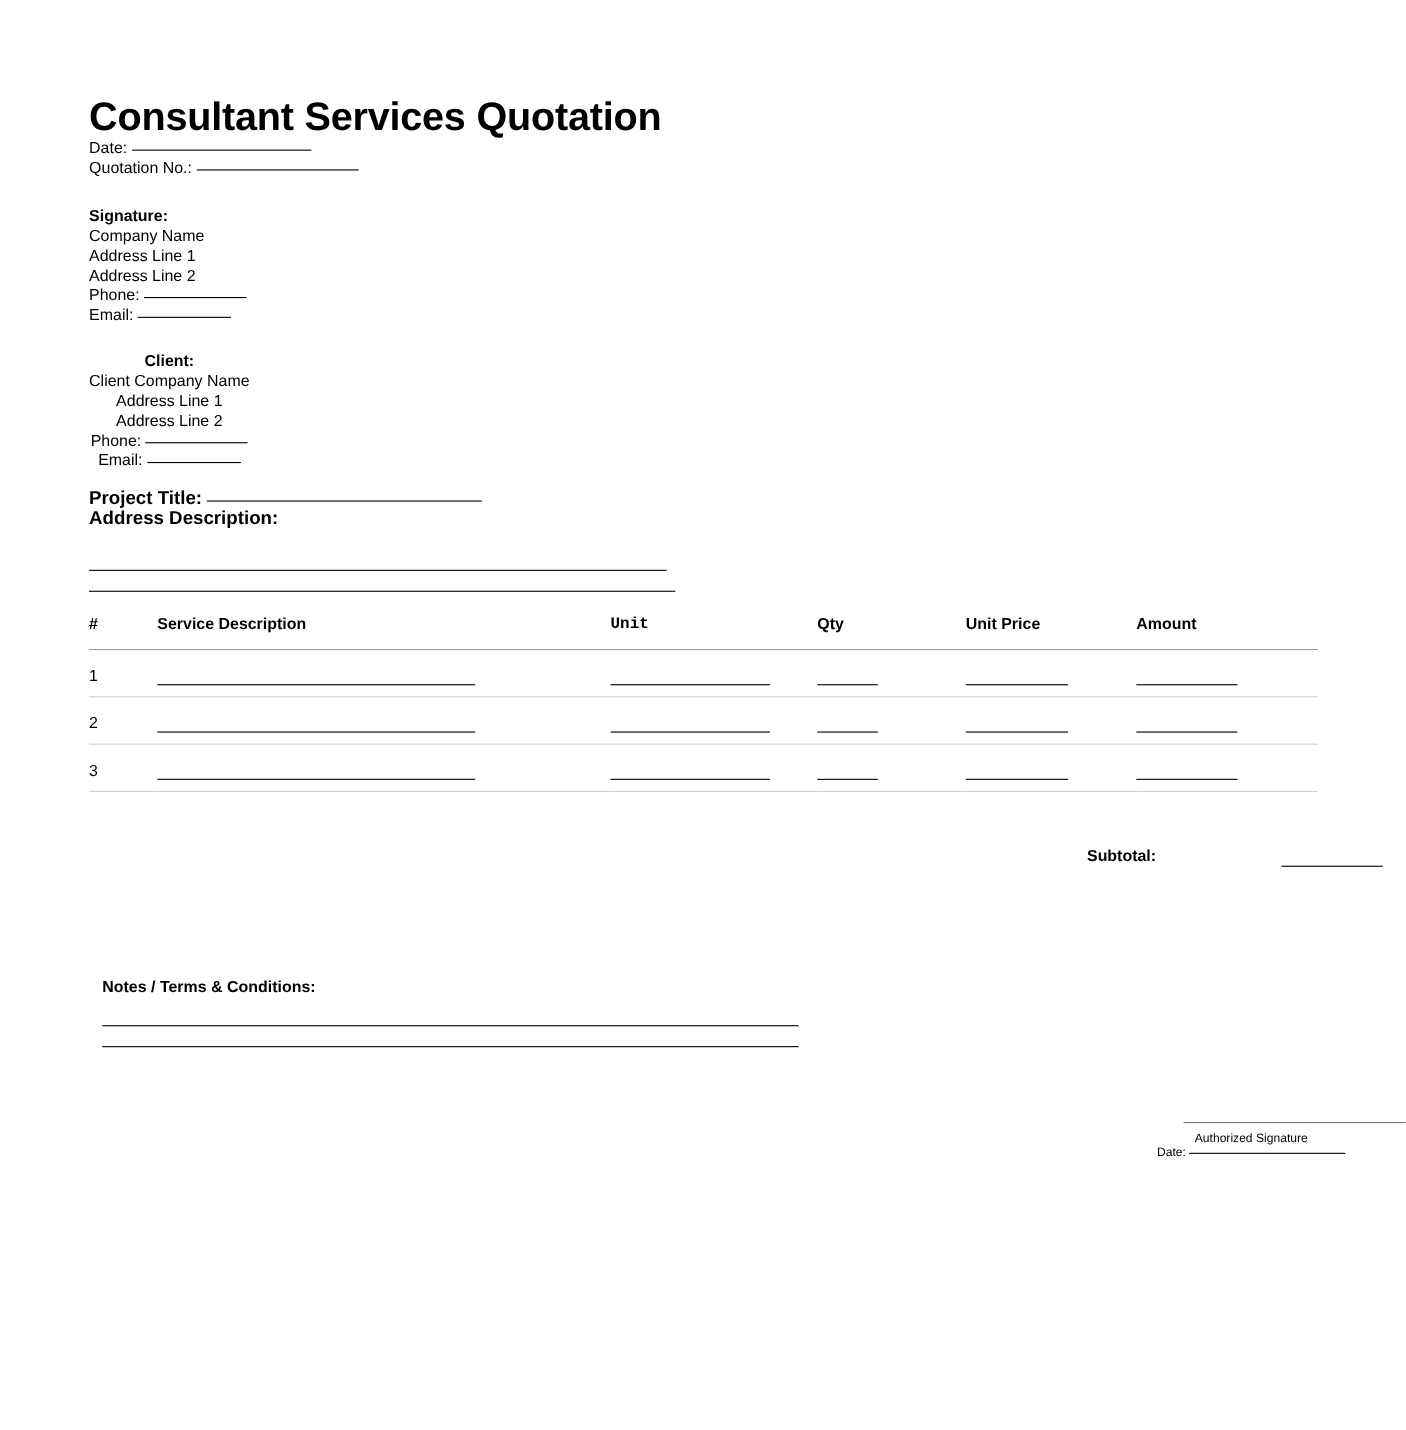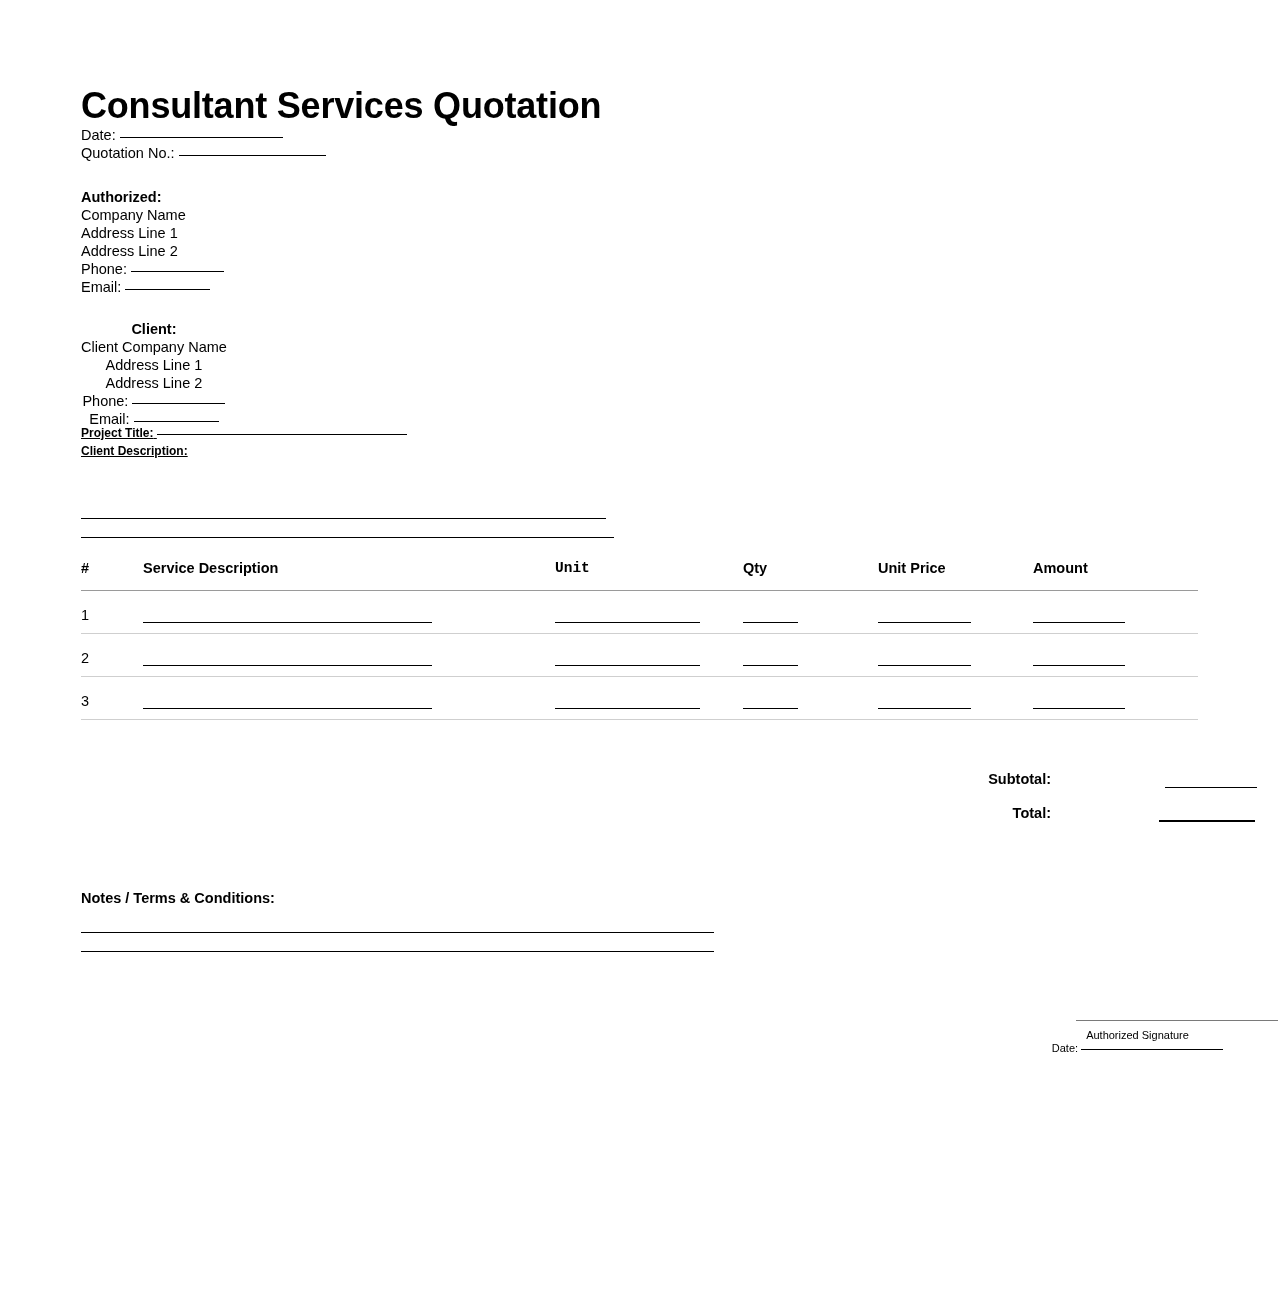--- a/index.html
+++ b/index.html
@@ -55,24 +55,23 @@
   }
   .blk .hdr {
     font-weight: bold;
   }
   .consultant { top: 188px; }
   .client { top: 320px; text-align: center; }
 
   .project {
     position: absolute;
     left: 0;
-    top: 424px;
-    font-size: 12px;
+    top: 444px;
+    font-size: 17px;
     line-height: 18px;
-    text-decoration: underline;
   }
   .project .lbl { font-weight: bold; }
 
   .desc-lines {
     position: absolute;
     left: 0;
     top: 500px;
   }
   .desc-lines .ln {
     width: 525px;
@@ -153,21 +152,21 @@
     border-bottom: 1px solid #000;
   }
   .totals .trow.strong .tval .ul {
     border-bottom-width: 2px;
     left: 92px;
     width: 96px;
   }
 
   .notes {
     position: absolute;
-    left: 0;
+    left: 12px;
     top: 890px;
     font-size: 14.5px;
   }
   .notes .lbl { font-weight: bold; }
   .notes .ln {
     width: 633px;
     border-bottom: 1px solid #000;
     height: 18px;
     margin-top: 8px;
   }
@@ -202,21 +201,21 @@
       <span>Date:</span>
       <span class="rule" style="width:163px"></span>
     </div>
     <div class="row">
       <span>Quotation No.:</span>
       <span class="rule" style="width:147px"></span>
     </div>
   </div>
 
   <div class="blk consultant">
-    <div class="hdr">Authorized:</div>
+    <div class="hdr">Signature:</div>
     <div>Company Name</div>
     <div>Address Line 1</div>
     <div>Address Line 2</div>
     <div class="row">
       <span>Phone:</span>
       <span class="rule" style="width:93px"></span>
     </div>
     <div class="row">
       <span>Email:</span>
       <span class="rule" style="width:85px"></span>
@@ -236,21 +235,21 @@
       <span>Email:</span>
       <span class="rule" style="width:85px"></span>
     </div>
   </div>
 
   <div class="project">
     <div class="row">
       <span class="lbl">Project Title:</span>
       <span class="rule" style="width:250px"></span>
     </div>
-    <div class="lbl">Client Description:</div>
+    <div class="lbl">Address Description:</div>
   </div>
 
   <div class="desc-lines">
     <div class="ln"></div>
     <div class="ln" style="width:533px"></div>
   </div>
 
   <table class="items">
     <thead>
       <tr>
@@ -320,26 +319,20 @@
     </tbody>
   </table>
 
   <div class="totals">
     <div class="trow">
       <div class="tlabel">Subtotal:</div>
       <div class="tval">
           <div class="ul"></div>
         </div>
     </div>
-    <div class="trow strong">
-      <div class="tlabel">Total:</div>
-      <div class="tval">
-          <div class="ul"></div>
-        </div>
-    </div>
   </div>
 
   <div class="notes">
     <div class="lbl">Notes / Terms &amp; Conditions:</div>
     <div class="ln"></div>
     <div class="ln"></div>
   </div>
 
   <div class="sign">
     <div class="sigline"></div>

